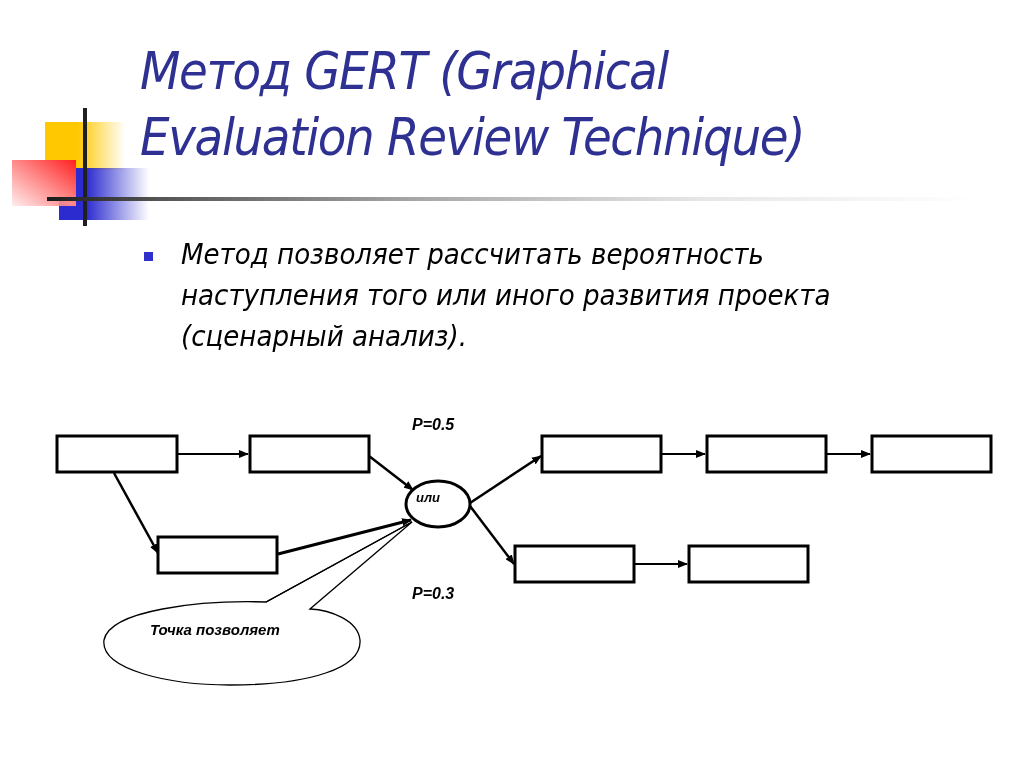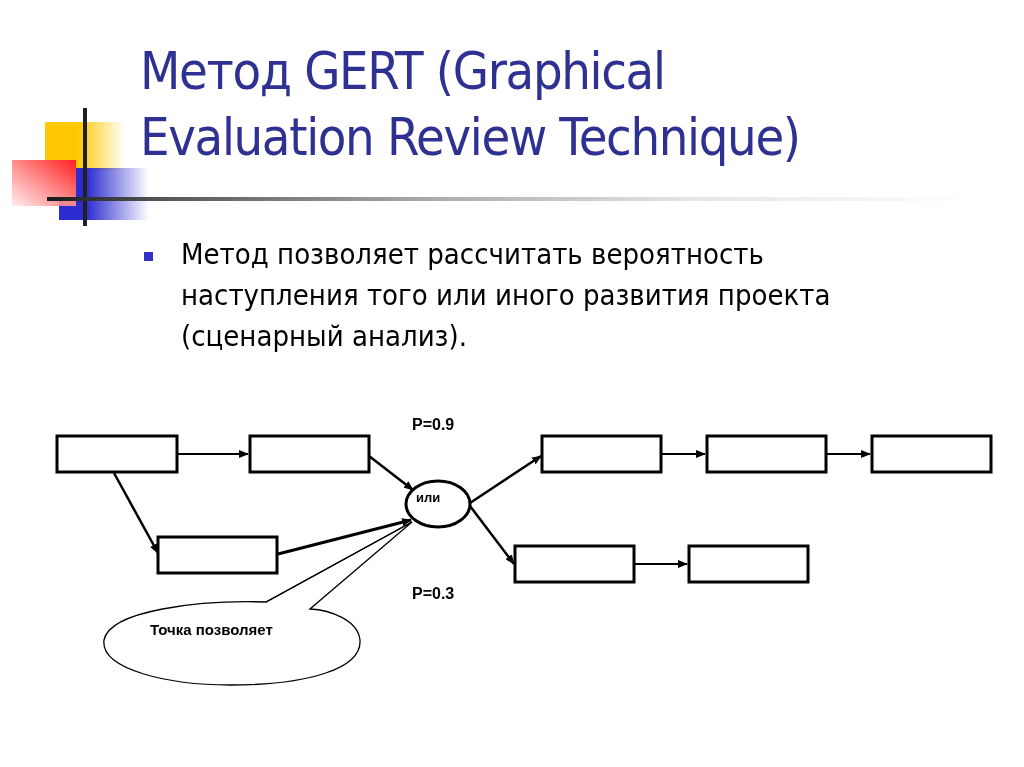--- a/index.html
+++ b/index.html
@@ -2,20 +2,21 @@
 <html><head>
 <meta charset="utf-8">
 <style>
   html, body { margin: 0; padding: 0; background: #ffffff; }
   .slide {
     position: relative;
     width: 1024px; height: 767px;
     background: #ffffff;
     overflow: hidden;
     font-family: "DejaVu Sans", "Liberation Sans", sans-serif;
+    font-style: italic;
   }
   
   .deco { position: absolute; left: 0; top: 0; width: 160px; height: 240px; }
   .deco .yellow {
     position: absolute; left: 45px; top: 122px; width: 80px; height: 48px;
     background: linear-gradient(to right, #ffc800 0%, #ffc800 40%, rgba(255,220,120,0.0) 100%);
   }
   .deco .blue {
     position: absolute; left: 59px; top: 168px; width: 90px; height: 52px;
     background: linear-gradient(to right, #2b2bd0 0%, #2b2bd0 30%, rgba(60,60,220,0.0) 100%);
@@ -114,18 +115,18 @@
     <line x1="114" y1="473" x2="158" y2="553" stroke="#000" stroke-width="2.5" marker-end="url(#arr)"></line>
     <line x1="369" y1="456" x2="413" y2="490" stroke="#000" stroke-width="2.5" marker-end="url(#arr)"></line>
     <line x1="278" y1="554" x2="411" y2="520" stroke="#000" stroke-width="3" marker-end="url(#arr)"></line>
     <line x1="470" y1="503" x2="541" y2="456" stroke="#000" stroke-width="2.5" marker-end="url(#arr)"></line>
     <line x1="470" y1="506" x2="514" y2="564" stroke="#000" stroke-width="2.5" marker-end="url(#arr)"></line>
     <line x1="661" y1="454" x2="705" y2="454" stroke="#000" stroke-width="2" marker-end="url(#arr)"></line>
     <line x1="826" y1="454" x2="870" y2="454" stroke="#000" stroke-width="2" marker-end="url(#arr)"></line>
     <line x1="634" y1="564" x2="687" y2="564" stroke="#000" stroke-width="2" marker-end="url(#arr)"></line>
   </svg>
 
-  <div class="lbl" style="left:412px; top:416px; font-size:16px;">P=0.9</div>
+  <div class="lbl" style="left:412px; top:416px; font-size:16px;">P=0.5</div>
   <div class="lbl" style="left:412px; top:585px; font-size:16px;text-align:center;">P=0.3</div>
   <div class="lbl" style="left:416px; top:490px; font-size:13px;">или</div>
   <div class="lbl" style="left:150px; top:621px; font-size:15px;">Точка позволяет</div>
 
 </div>
 
 </body></html>

